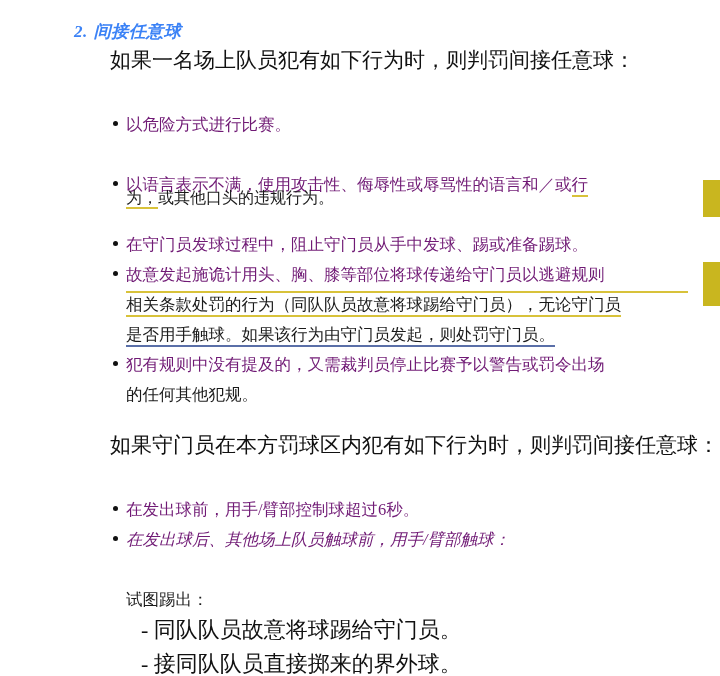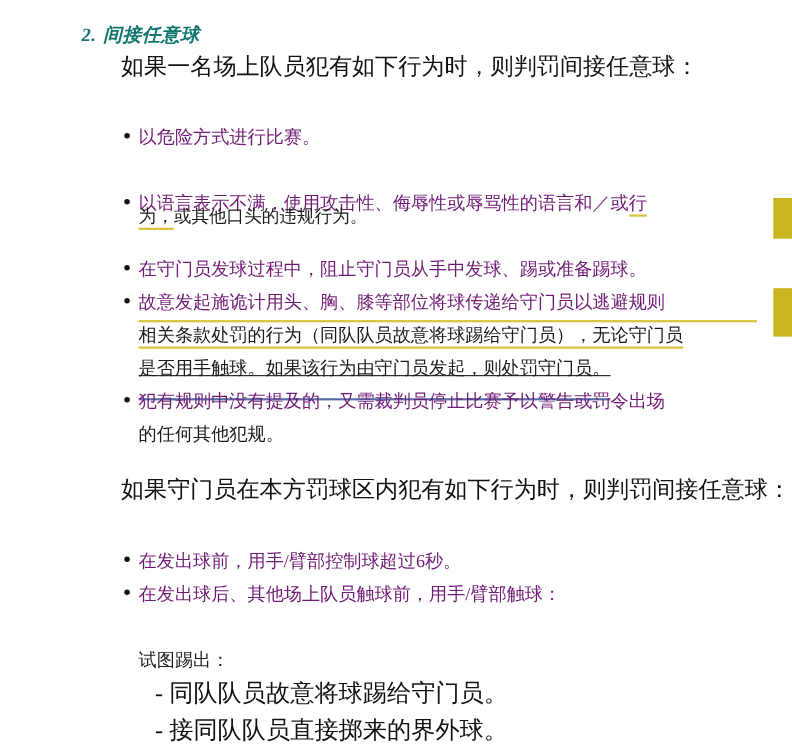--- a/index.html
+++ b/index.html
@@ -25,21 +25,21 @@
   }
 
   
   .section-heading {
     position: absolute;
     left: 74px;
     top: 20px;
     font-style: italic;
     font-weight: bold;
     font-size: 17px;
-    color: #0f766e;
+    color: #3b82f6;
     letter-spacing: 0.5px;
     white-space: nowrap;
   }
   .section-heading .num {
     margin-right: 6px;
   }
 
   
   .para {
     position: absolute;
@@ -79,22 +79,21 @@
     white-space: nowrap;
   }
 
   
   .hl {
     border-bottom: 2px solid #d8c23a;
     padding-bottom: 1px;
   }
   .hl-blue {
     border-bottom: 2px solid #5a6fa8;
-    padding-bottom: 18px;
-    text-decoration: underline;
+    padding-bottom: 1px;
   }
 
   
   .margin-mark {
     position: absolute;
     width: 17px;
     background: #c9b61f;
   }
   .margin-mark.m1 {
     right: 0;
@@ -156,21 +155,21 @@
   </div>
   <div style="position:absolute; left:126px; top:380px; font-size:16.5px; line-height:30px;">的任何其他犯规。</div>
 
   <div class="para" style="left:110px; top:432px;">如果守门员在本方罚球区内犯有如下行为时，则判罚间接任意球：</div>
 
   <div class="bullet" style="left:113px; top:495px; width:560px;">
     <span class="dot"></span>
     <span class="txt">在发出球前，用手/臂部控制球超过6秒。</span>
   </div>
 
-  <div class="bullet" style="left:113px; top:525px; width:560px;">
+  <div class="bullet" style="left:113px; top:525px; width:560px;font-style:italic;">
     <span class="dot"></span>
     <span class="txt">在发出球后、其他场上队员触球前，用手/臂部触球：</span>
   </div>
 
   <div style="position:absolute; left:126px; top:585px; font-size:16.5px; line-height:30px;">试图踢出：</div>
 
   <div class="subitem" style="left:141px; top:615px;">- 同队队员故意将球踢给守门员。</div>
   <div class="subitem" style="left:141px; top:649px;">- 接同队队员直接掷来的界外球。</div>
 
   <div class="margin-mark m1"></div>

